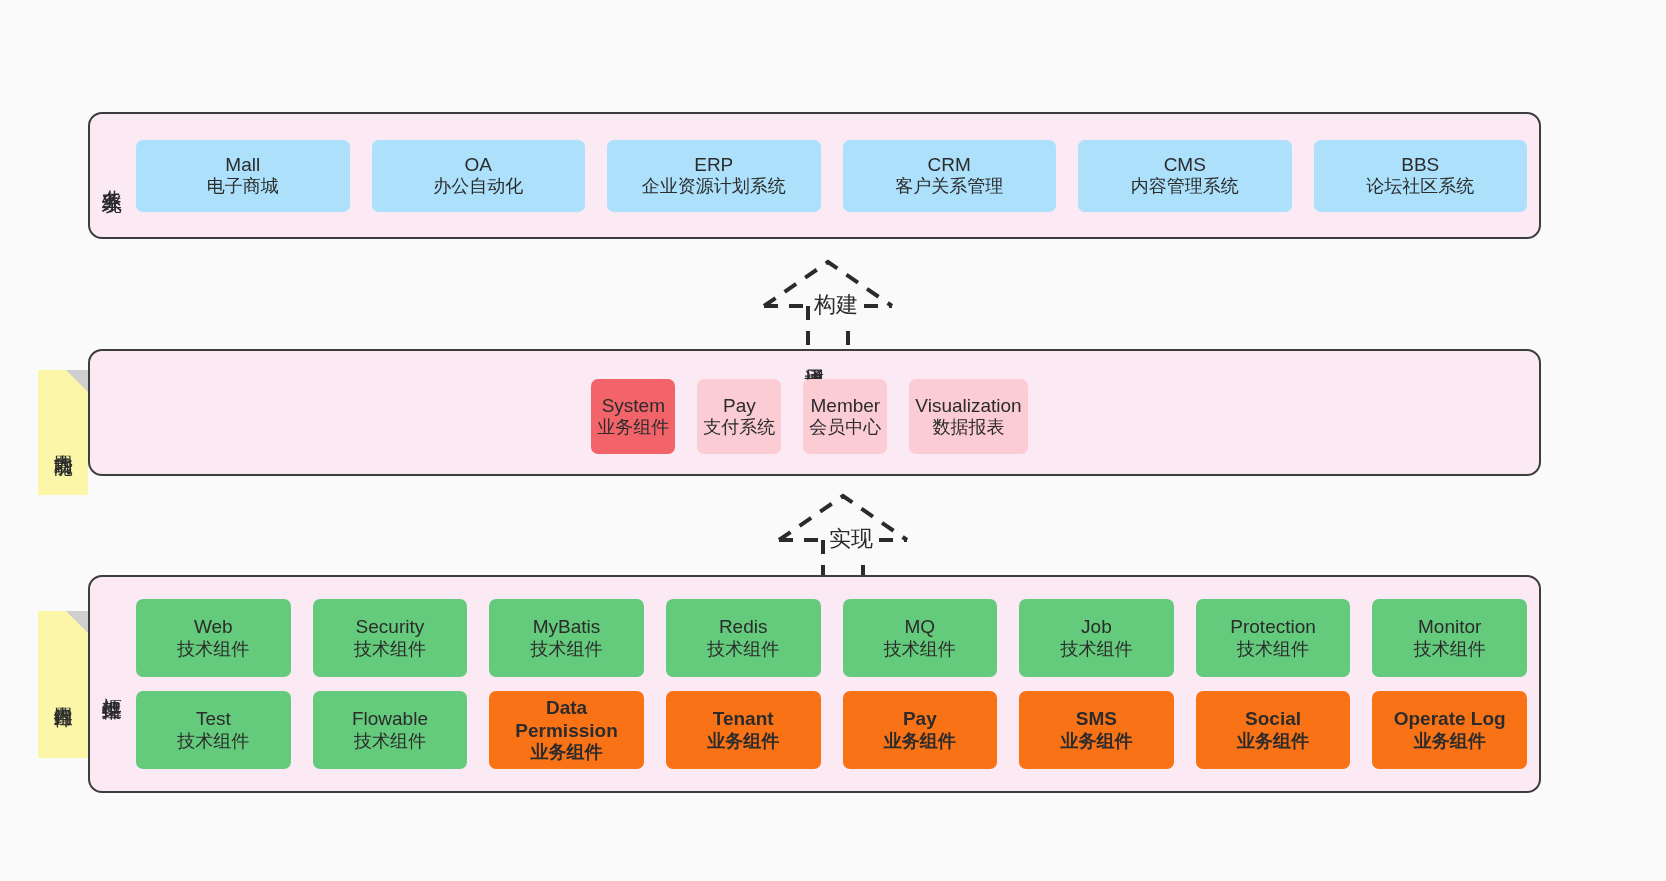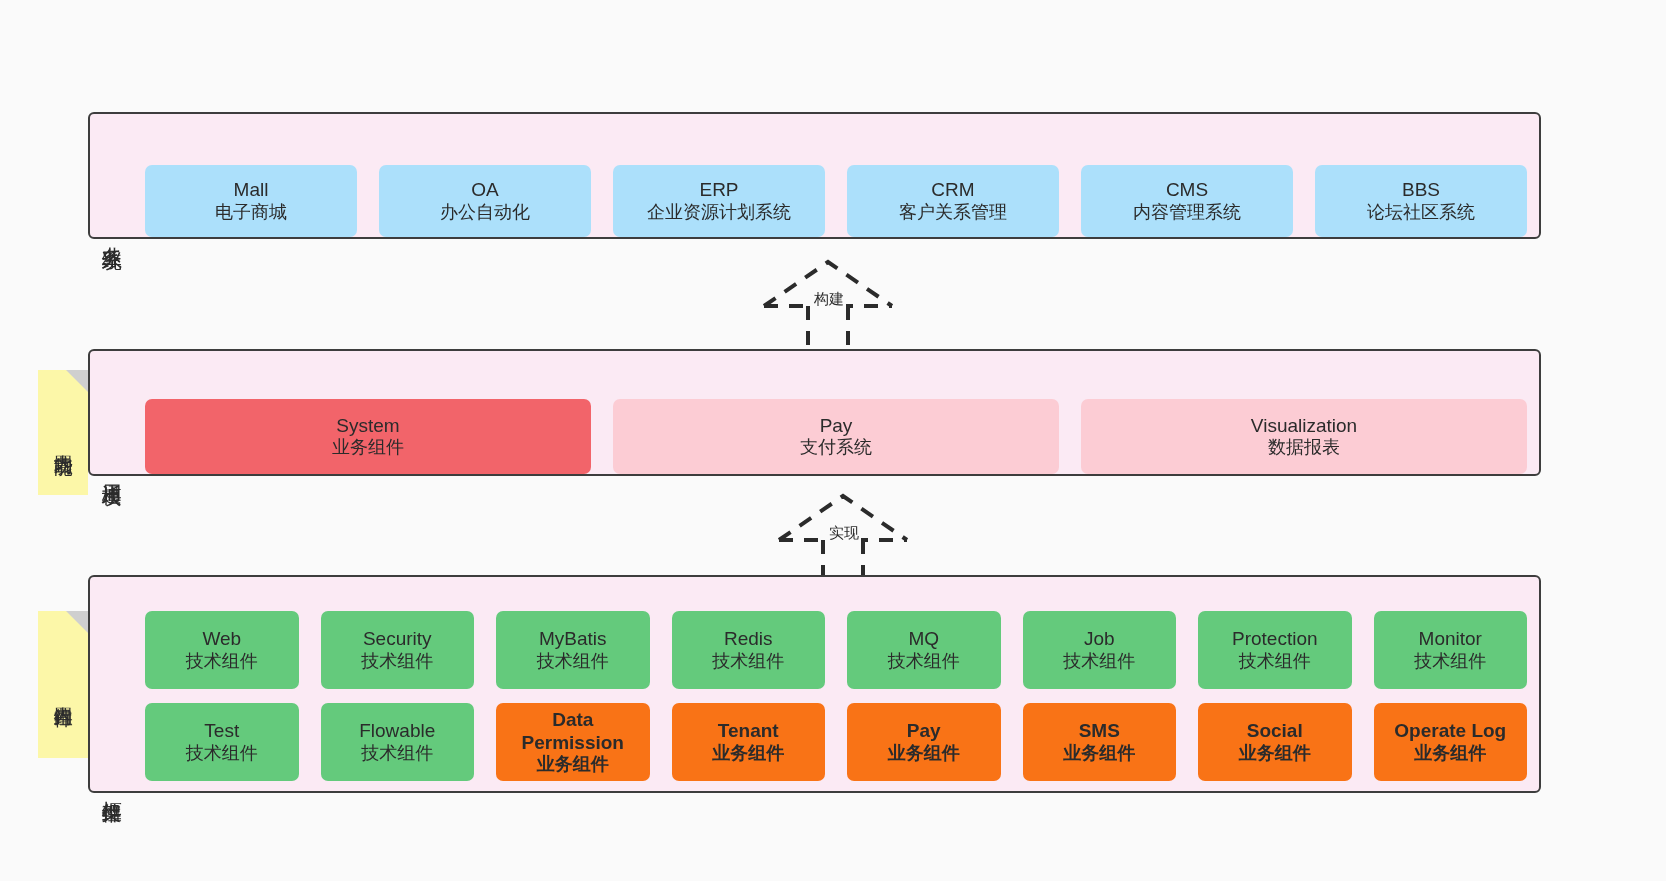--- a/index.html
+++ b/index.html
@@ -22,24 +22,23 @@
     width: 1666px;
     height: 881px;
   }
 
   
   .layer {
     position: absolute;
     box-sizing: border-box;
     background: #fbeaf4;
     border: 2px solid #3d3d3d;
-    border-radius: 6px;
-    display: flex;
-    align-items: flex-end;
-    gap: 9px;
+    border-radius: 14px;
+    display: flex;
+    align-items: center;
   }
 
   .layer-title {
     flex: 0 0 auto;
     width: 44px;
     display: flex;
     align-items: center;
     justify-content: center;
     font-size: 20px;
     line-height: 1.12;
@@ -93,21 +92,21 @@
   .card.blue   { background: #ace0fb; }
   .card.red    { background: #f2646a; }
   .card.pink   { background: #fcccd4; }
   .card.green  { background: #64ca7c; }
   .card.lgreen { background: #f97316; font-weight: bold; }
 
   
   #layer-business { left: 88px;  top: 112px; width: 1453px; height: 127px; }
   #layer-business .card { height: 72px; }
 
-  #layer-common   { left: 88px;  top: 349px; width: 1453px; height: 127px; }
+  #layer-common   { left: 88px;  top: 349px; width: 1453px; height: 127px; flex-direction: column; }
   #layer-common .card { height: 75px; }
 
   #layer-framework{ left: 88px;  top: 575px; width: 1453px; height: 218px; }
   #layer-framework .card { height: 78px; }
   #layer-framework .layer-body { padding-top: 10px; padding-bottom: 10px; }
 
   
   .sticky {
     position: absolute;
     background: #fcf7a8;
@@ -138,21 +137,21 @@
   .arrow {
     position: absolute;
     width: 160px;
     height: 96px;
   }
   .arrow svg { display: block; }
   .arrow .lbl {
     position: absolute;
     left: 52px;
     top: 32px;
-    font-size: 15px;
+    font-size: 22px;
     color: #2b2b2b;
     background: #fafafa;
     padding: 0 2px;
     white-space: nowrap;
   }
   #arrow-build   { left: 760px; top: 258px; }
   #arrow-impl    { left: 775px; top: 492px; }
 </style>
 </head>
 <body>
@@ -213,20 +212,24 @@
       <div class="row">
         <div class="card red">
           <div class="en">System</div>
           <div class="cn">业务组件</div>
         </div>
         <div class="card pink">
           <div class="en">Pay</div>
           <div class="cn">支付系统</div>
         </div>
         <div class="card pink">
+          <div class="en">Member</div>
+          <div class="cn">会员中心</div>
+        </div>
+        <div class="card pink">
           <div class="en">Visualization</div>
           <div class="cn">数据报表</div>
         </div>
       </div>
     </div>
   </div>
 
   <div class="arrow" id="arrow-impl">
     <svg width="160" height="96" viewBox="0 0 160 96" fill="none" xmlns="http://www.w3.org/2000/svg">
       <path d="M4 48 L68 4 L132 48" stroke="#2b2b2b" stroke-width="4" stroke-dasharray="14 11" fill="none"></path>

